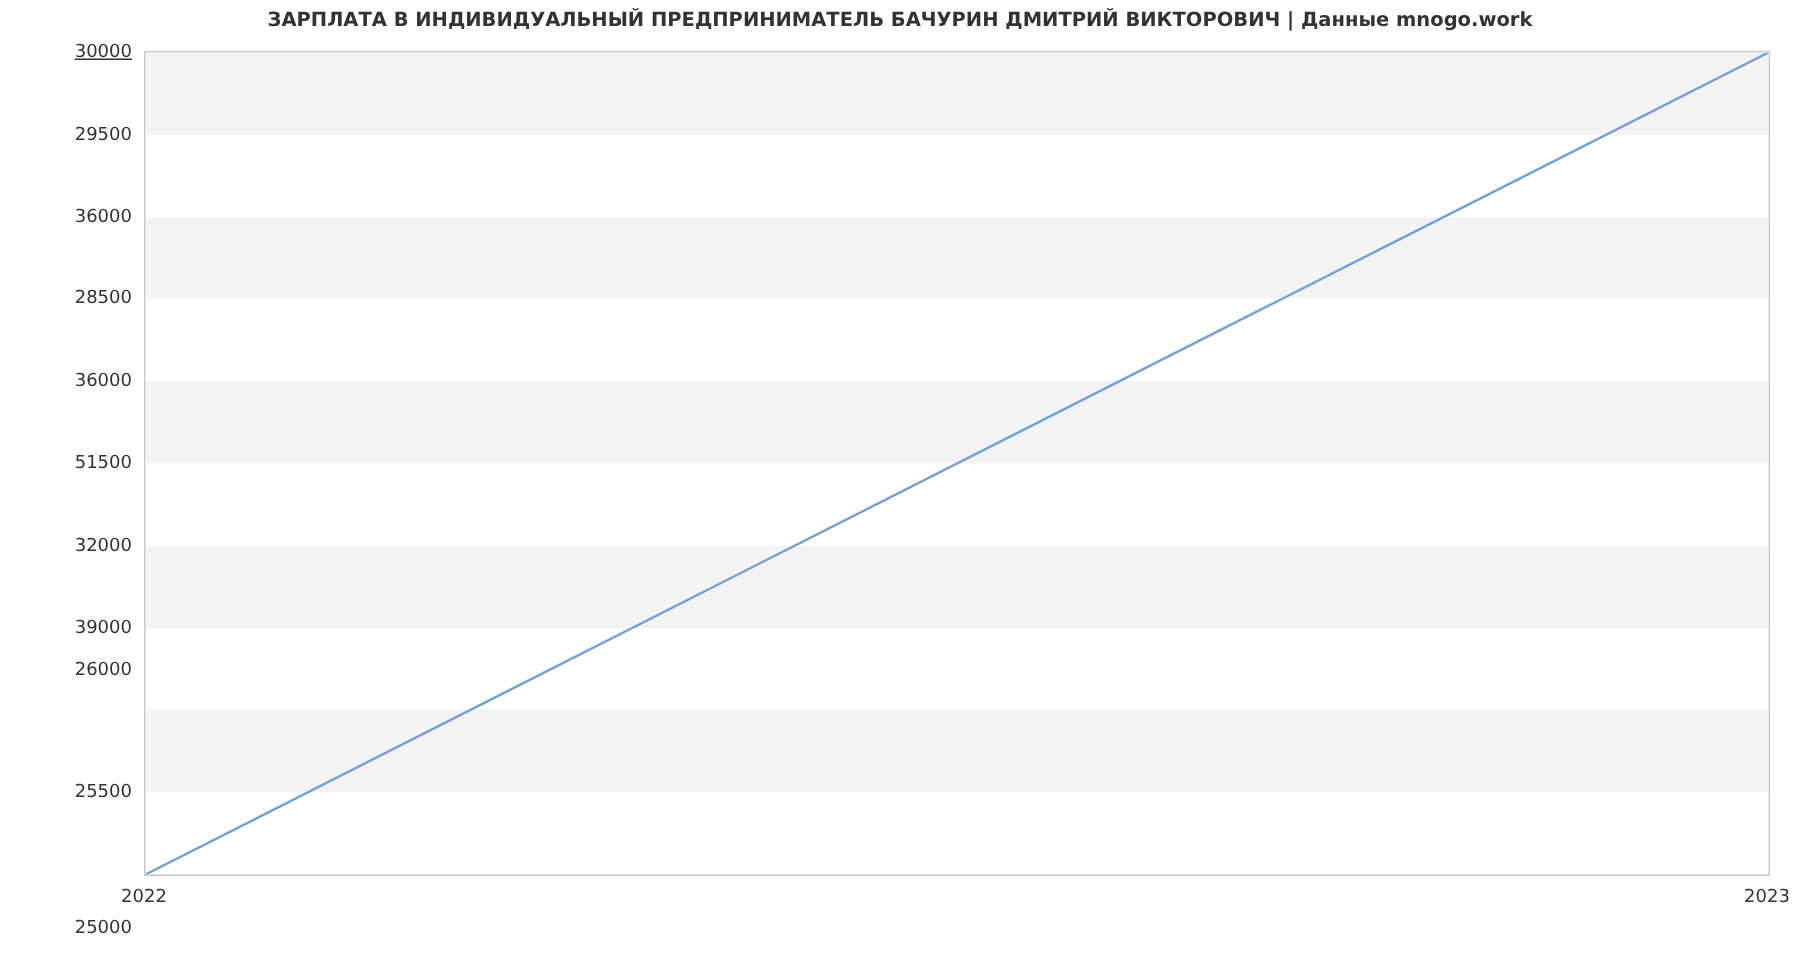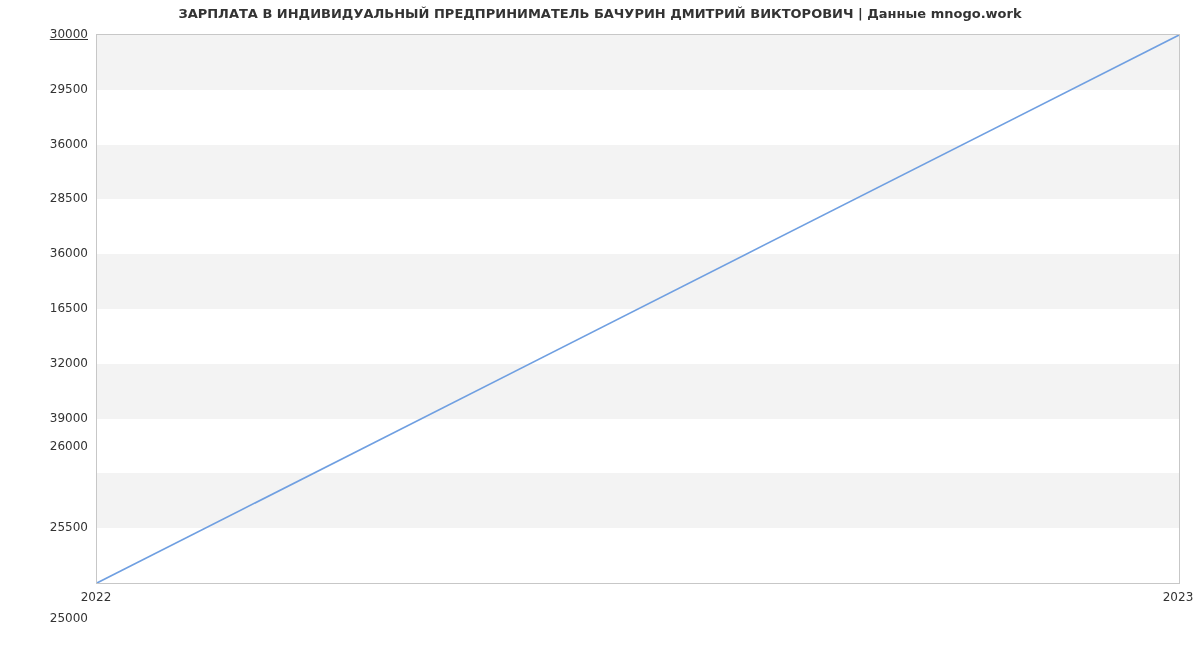--- a/index.html
+++ b/index.html
@@ -81,21 +81,21 @@
       <div class="band" style="top: 438.4px; height: 54.8px;"></div>
     <svg class="line" id="line-svg" viewBox="0 0 1082 548" preserveAspectRatio="none">
         <path d="M0,548 L1082,0" fill="none" stroke="#6f9fe1" stroke-width="1.6" vector-effect="non-scaling-stroke"></path>
       </svg>
   </div>
 <div class="y-label" style="top: 582px; margin-top: 36px;">25000</div>
     <div class="y-label" style="top: 527.2px;">25500</div>
     <div class="y-label" style="top: 446px;">26000</div>
     <div class="y-label" style="top: 417.6px;">39000</div>
     <div class="y-label" style="top: 362.8px;">32000</div>
-    <div class="y-label" style="top: 308px;">16500</div>
+    <div class="y-label" style="top: 308px;">51500</div>
     <div class="y-label" style="top: 253.2px;">36000</div>
     <div class="y-label" style="top: 198.4px;">28500</div>
     <div class="y-label" style="top: 143.6px;">36000</div>
     <div class="y-label" style="top: 88.8px;">29500</div>
     <div class="y-label" style="top: 34px; text-decoration: underline;">30000</div>
     <div class="x-label" style="left: 96px; text-align: right;">2022</div>
     <div class="x-label" style="left: 1178px;">2023</div>
   </div>
 
 </body></html>

